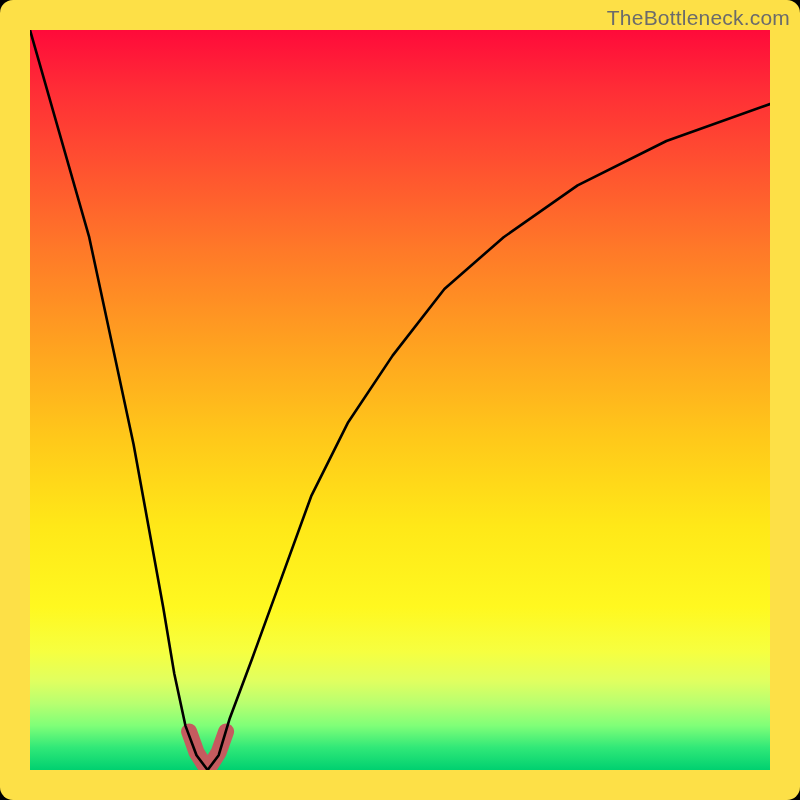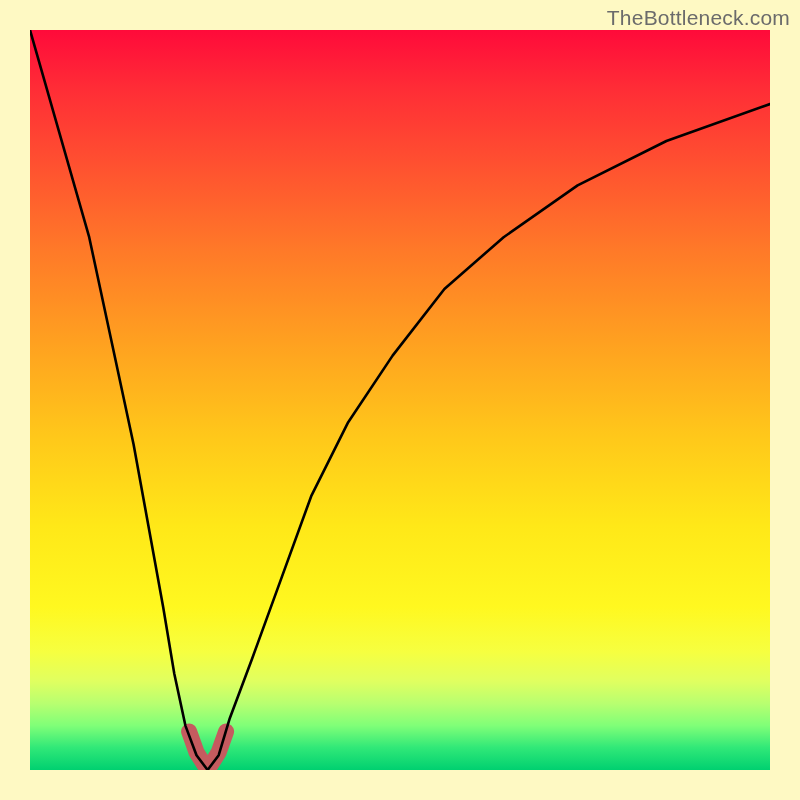--- a/index.html
+++ b/index.html
@@ -10,21 +10,22 @@
     background: #000;
     overflow: hidden;
     font-family: Arial, Helvetica, sans-serif;
   }
   .frame {
     position: absolute;
     left: 0;
     top: 0;
     width: 800px;
     height: 800px;
-    background: #fef9c3;
+    background: #fde047;
+    border-radius: 13px;
   }
   .plot-area {
     position: absolute;
     left: 30px;
     top: 30px;
     width: 740px;
     height: 740px;
     
     background: linear-gradient(to bottom,
       #ff0a3a 0%,

